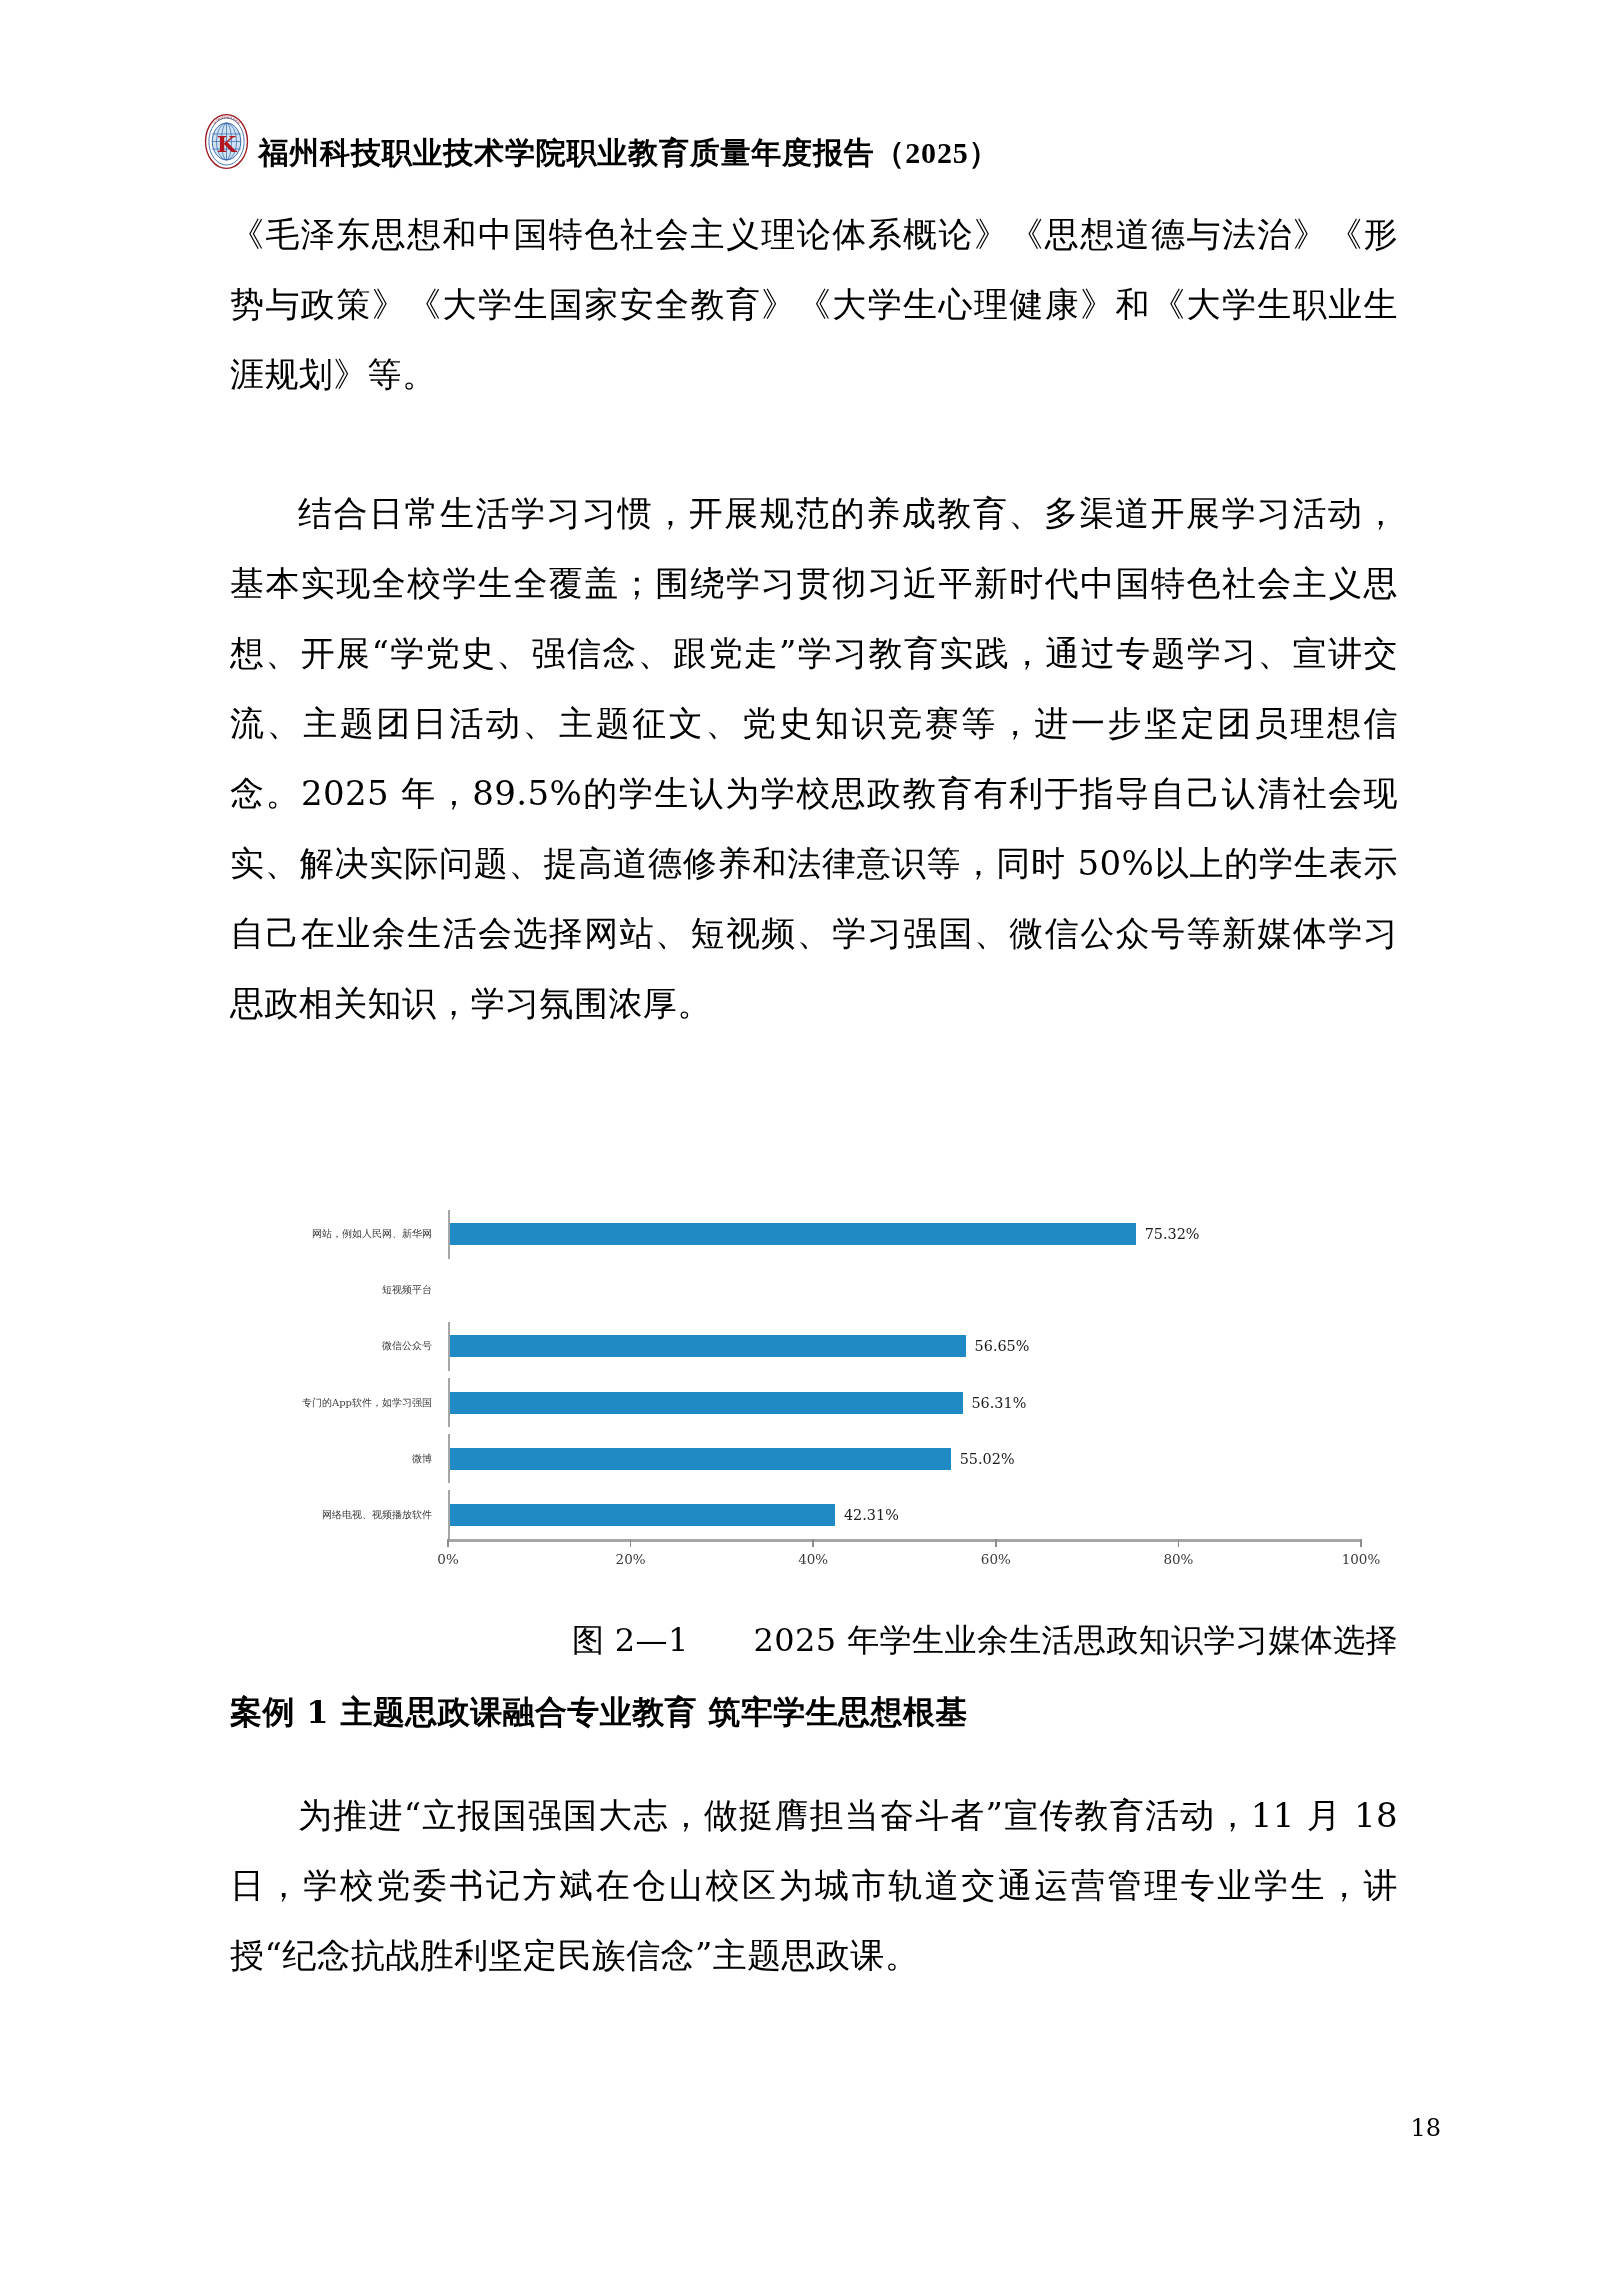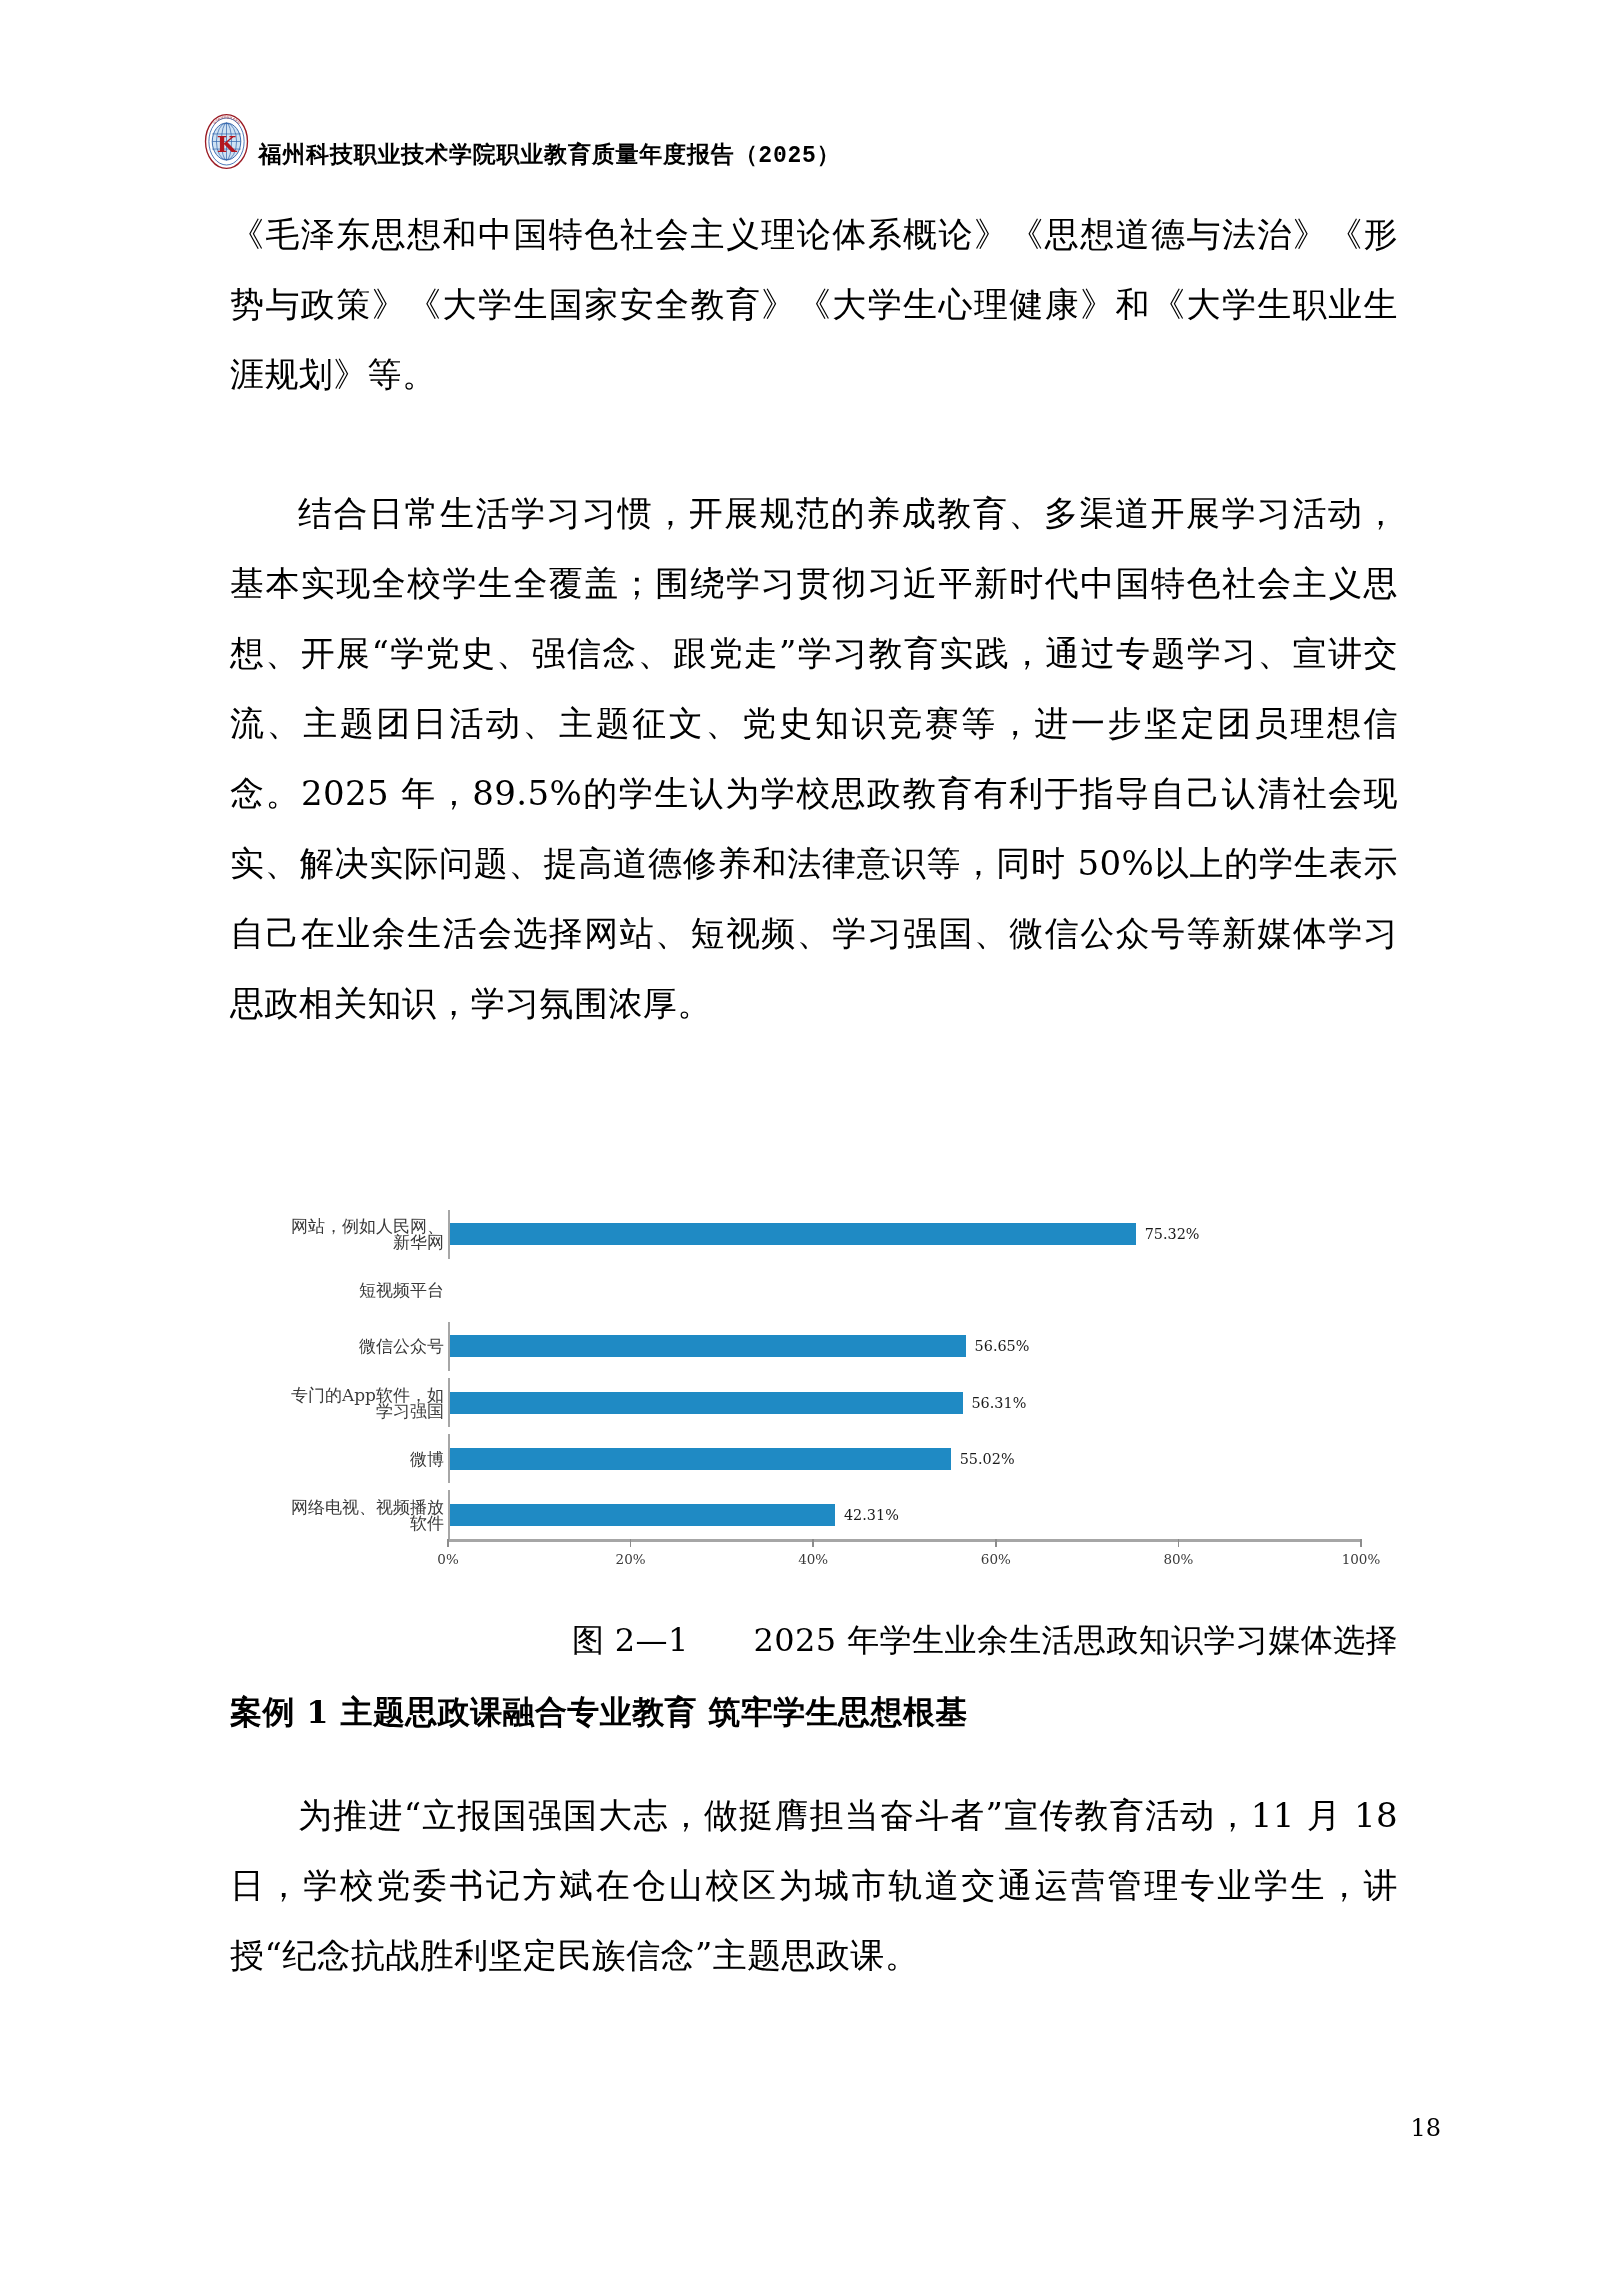--- a/index.html
+++ b/index.html
@@ -35,22 +35,22 @@
     gap: 8.5px;
   }
   .logo-wrap {
     width: 47px;
     height: 59px;
     flex: 0 0 auto;
     position: relative;
   }
   .logo-svg { display: block; }
   .header-title {
-    font-family: Liberation Mono, monospace;
-    font-size: 23px;
+    font-family: Liberation Serif, serif;
+    font-size: 30px;
     font-weight: 700;
     letter-spacing: 0.8px;
     line-height: 1;
     padding-bottom: 3.4px;
     white-space: nowrap;
   }
 
   
   .body-text {
     position: absolute;
@@ -92,23 +92,23 @@
   }
   .chart-row {
     display: flex;
     align-items: center;
     height: 49px;
   }
   .cat-label {
     width: 169px;
     flex: 0 0 169px;
     text-align: right;
-    padding-right: 4px;
-    font-family: "DejaVu Serif", serif;
-    font-size: 17px;
+    padding-right: 16px;
+    font-family: "DejaVu Serif", serif;
+    font-size: 10px;
     line-height: 16px;
     color: #3a3a3a;
     box-sizing: border-box;
   }
   .bar-area {
     position: relative;
     flex: 1 1 auto;
     height: 100%;
     display: flex;
     align-items: center;

